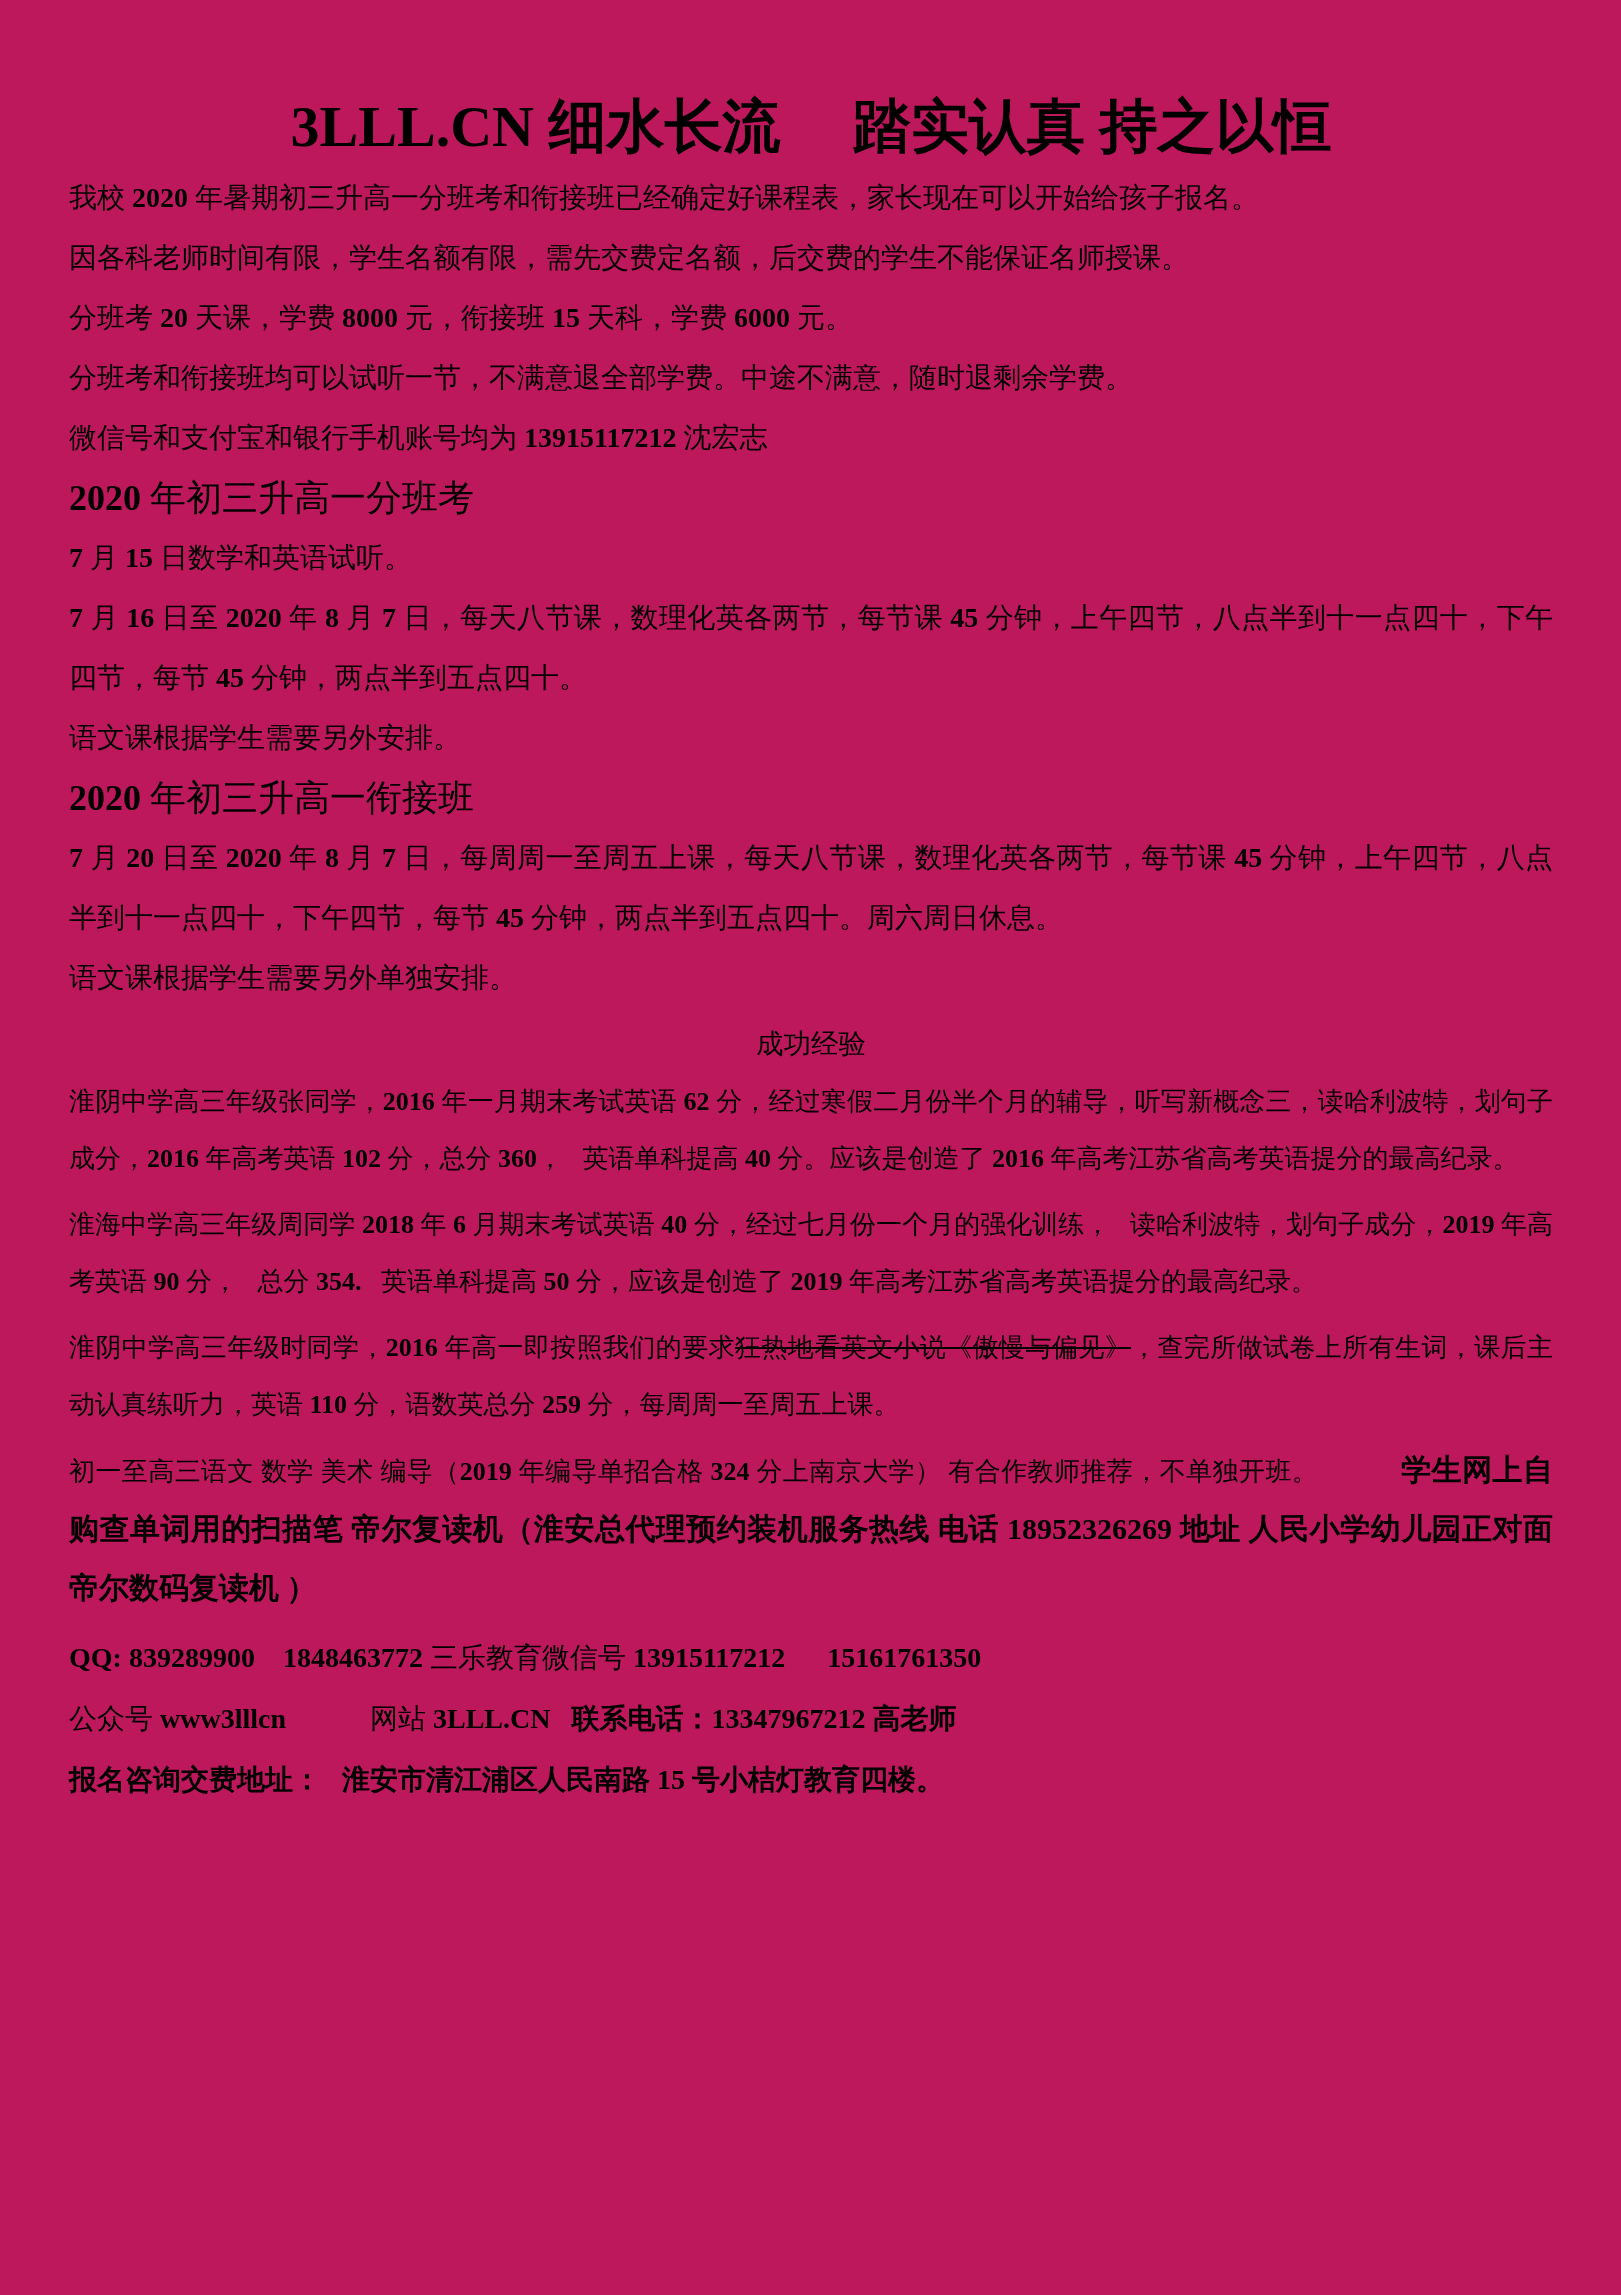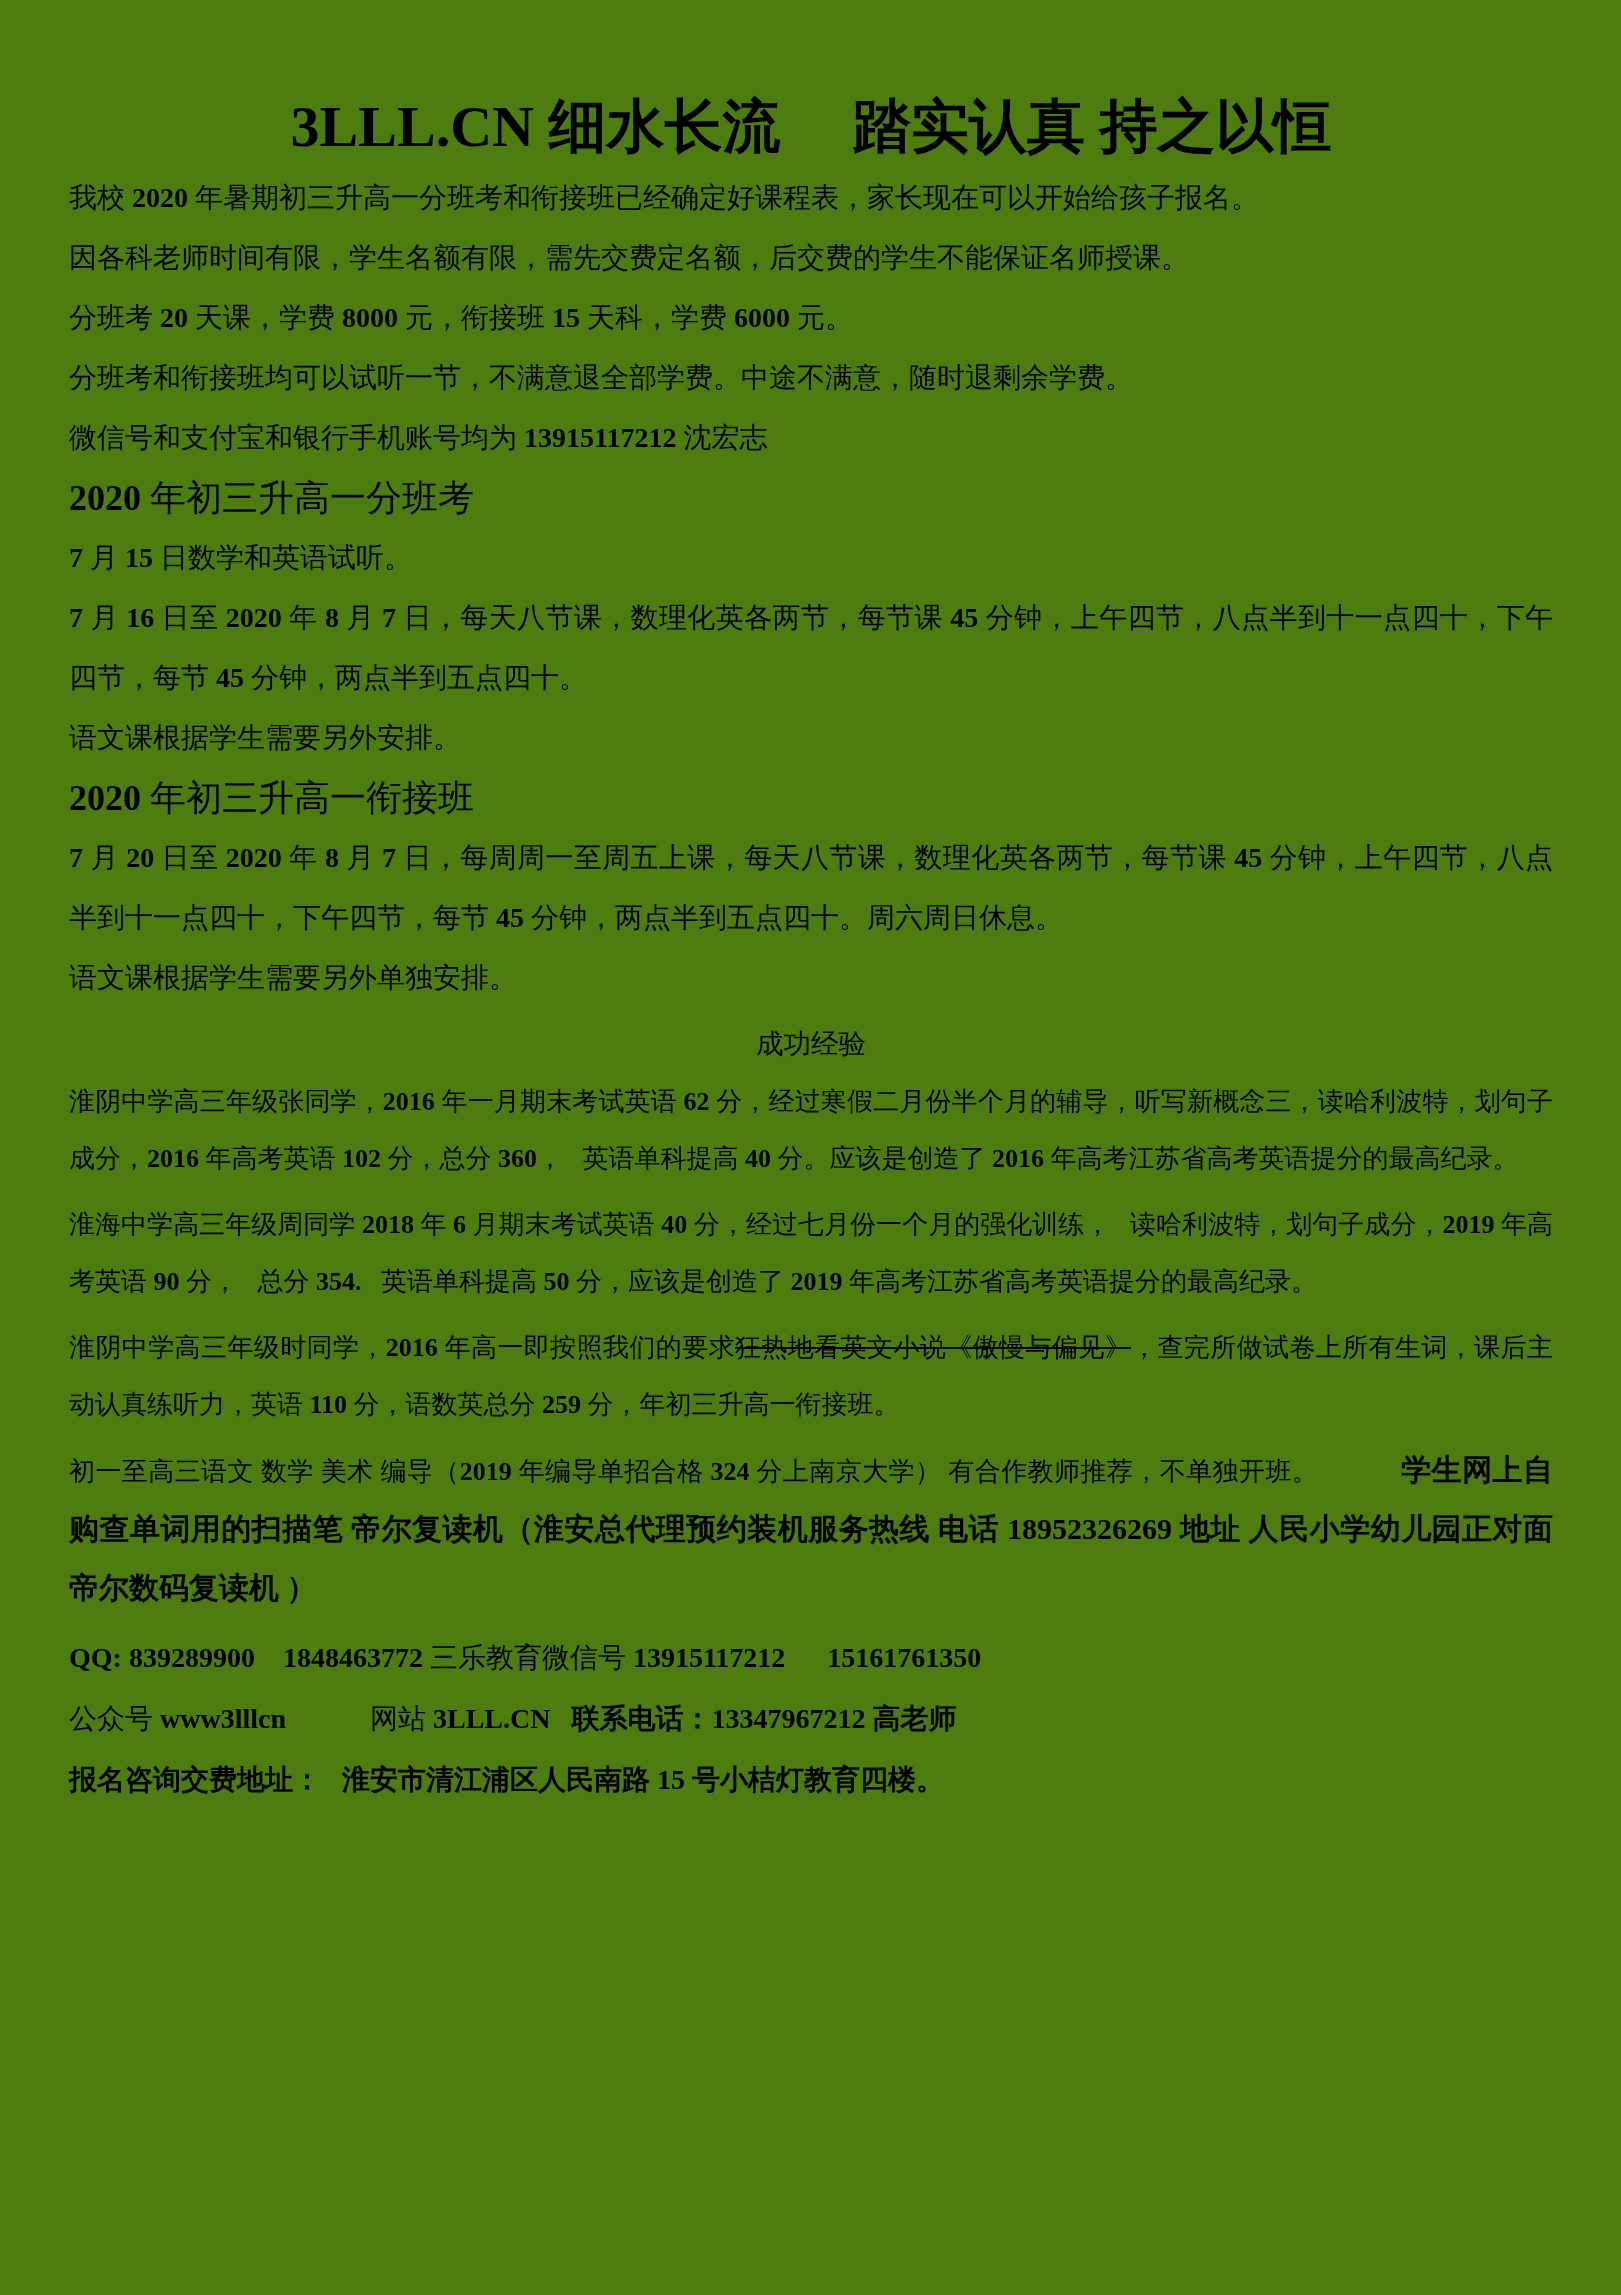--- a/index.html
+++ b/index.html
@@ -11,21 +11,21 @@
     width: 1621px;
     min-height: 2295px;
     color: #000000;
     font-family: "Liberation Serif", "DejaVu Serif", serif;
   }
   .page {
     box-sizing: border-box;
     width: 1621px;
     min-height: 2295px;
     padding: 43px 68px 0 69px;
-    background: #4d7c0f;
+    background: #be185d;
   }
   .title {
     margin: 42px 0 0 0;
     font-size: 58px;
     line-height: 83px;
     font-weight: bold;
     text-align: center;
     white-space: nowrap;
   }
   .para {
@@ -62,20 +62,20 @@
       <p class="para heading"><span class="b">2020</span><span> 年初三升高一分班考</span></p>
       <p class="para body"><span class="b">7</span><span> 月 </span><span class="b">15</span><span> 日数学和英语试听。</span></p>
       <p class="para body"><span class="b">7</span><span> 月 </span><span class="b">16</span><span> 日至 </span><span class="b">2020</span><span> 年 </span><span class="b">8</span><span> 月 </span><span class="b">7</span><span> 日，每天八节课，数理化英各两节，每节课 </span><span class="b">45</span><span> 分钟，上午四节，八点半到十一点四十，下午四节，每节 </span><span class="b">45</span><span> 分钟，两点半到五点四十。</span></p>
       <p class="para body"><span>语文课根据学生需要另外安排。</span></p>
       <p class="para heading"><span class="b">2020</span><span> 年初三升高一衔接班</span></p>
       <p class="para body"><span class="b">7</span><span> 月 </span><span class="b">20</span><span> 日至 </span><span class="b">2020</span><span> 年 </span><span class="b">8</span><span> 月 </span><span class="b">7</span><span> 日，每周周一至周五上课，每天八节课，数理化英各两节，每节课 </span><span class="b">45</span><span> 分钟，上午四节，八点半到十一点四十，下午四节，每节 </span><span class="b">45</span><span> 分钟，两点半到五点四十。周六周日休息。</span></p>
       <p class="para body"><span>语文课根据学生需要另外单独安排。</span></p>
       <p class="para small-heading"><span>成功经验</span></p>
       <p class="para small"><span>淮阴中学高三年级张同学，</span><span class="b">2016</span><span> 年一月期末考试英语 </span><span class="b">62</span><span> 分，经过寒假二月份半个月的辅导，听写新概念三，读哈利波特，划句子成分，</span><span class="b">2016</span><span> 年高考英语 </span><span class="b">102</span><span> 分，总分 </span><span class="b">360</span><span>，&nbsp;&nbsp; 英语单科提高 </span><span class="b">40</span><span> 分。应该是创造了 </span><span class="b">2016</span><span> 年高考江苏省高考英语提分的最高纪录。</span></p>
       <p class="para small"><span>淮海中学高三年级周同学 </span><span class="b">2018</span><span> 年 </span><span class="b">6</span><span> 月期末考试英语 </span><span class="b">40</span><span> 分，经过七月份一个月的强化训练，&nbsp;&nbsp; 读哈利波特，划句子成分，</span><span class="b">2019</span><span> 年高考英语 </span><span class="b">90</span><span> 分，&nbsp;&nbsp; 总分 </span><span class="b">354.</span><span>&nbsp;&nbsp; 英语单科提高 </span><span class="b">50</span><span> 分，应该是创造了 </span><span class="b">2019</span><span> 年高考江苏省高考英语提分的最高纪录。</span></p>
-      <p class="para small"><span>淮阴中学高三年级时同学，</span><span class="b">2016</span><span> 年高一即按照我们的要求</span><span class="strike">狂热地看英文小说《傲慢与偏见》</span><span>，查完所做试卷上所有生词，课后主动认真练听力，英语 </span><span class="b">110</span><span> 分，语数英总分 </span><span class="b">259</span><span> 分，年初三升高一衔接班。</span></p>
+      <p class="para small"><span>淮阴中学高三年级时同学，</span><span class="b">2016</span><span> 年高一即按照我们的要求</span><span class="strike">狂热地看英文小说《傲慢与偏见》</span><span>，查完所做试卷上所有生词，课后主动认真练听力，英语 </span><span class="b">110</span><span> 分，语数英总分 </span><span class="b">259</span><span> 分，每周周一至周五上课。</span></p>
       <p class="para small"><span>初一至高三语文 数学 美术 编导（</span><span class="b">2019</span><span> 年编导单招合格 </span><span class="b">324</span><span> 分上南京大学）&nbsp;有合作教师推荐，不单独开班。&nbsp;&nbsp;&nbsp;&nbsp;&nbsp;&nbsp;&nbsp;&nbsp;&nbsp;&nbsp;&nbsp; </span><span class="b big">学生网上自购查单词用的扫描笔 帝尔复读机（淮安总代理预约装机服务热线 电话 </span><span class="b big">18952326269</span><span class="b big"> 地址 人民小学幼儿园正对面帝尔数码复读机 ）</span></p>
       <p class="para contact"><span class="b">QQ: 839289900&nbsp;&nbsp;&nbsp; 1848463772</span><span> 三乐教育微信号 </span><span class="b">13915117212&nbsp;&nbsp;&nbsp;&nbsp;&nbsp; 15161761350</span></p>
       <p class="para contact"><span>公众号 </span><span class="b">www3lllcn</span><span>&nbsp;&nbsp;&nbsp;&nbsp;&nbsp;&nbsp;&nbsp;&nbsp;&nbsp;&nbsp;&nbsp; 网站 </span><span class="b">3LLL.CN</span><span>&nbsp;&nbsp; </span><span class="b">联系电话：13347967212 高老师</span></p>
       <p class="para contact"><span class="b">报名咨询交费地址：&nbsp;&nbsp; 淮安市清江浦区人民南路 15 号小桔灯教育四楼。</span></p>
     </div>
 </div>
 
 
 </body></html>

